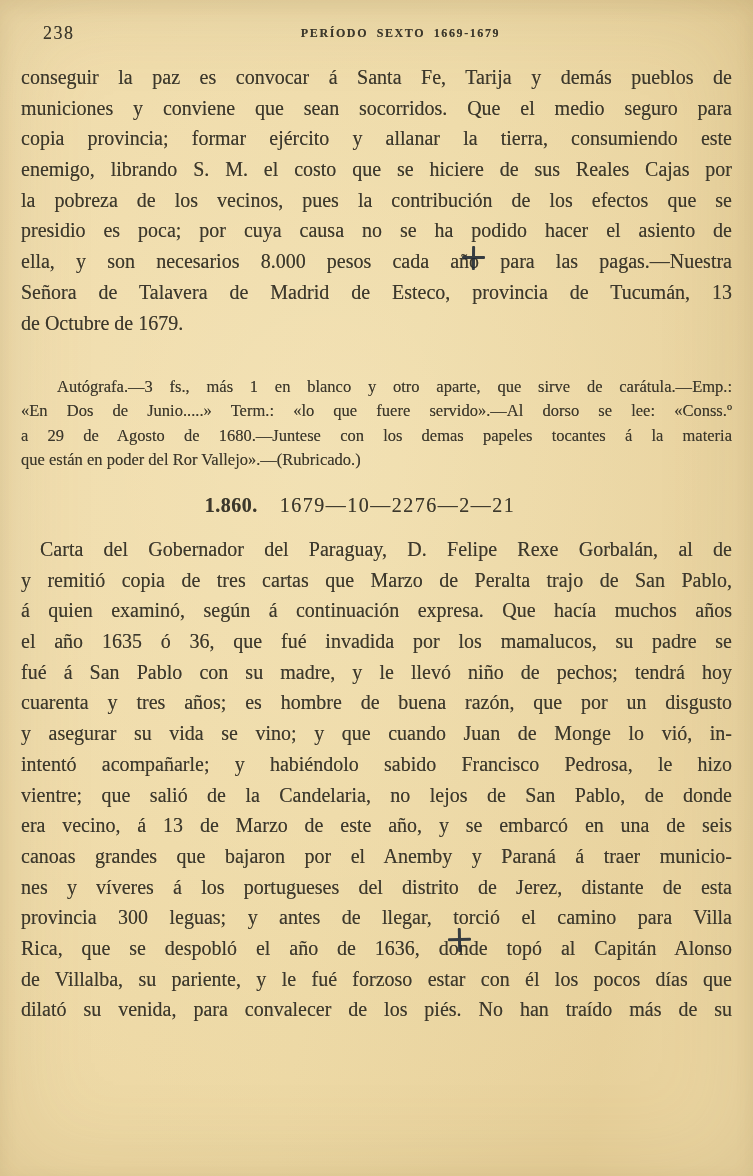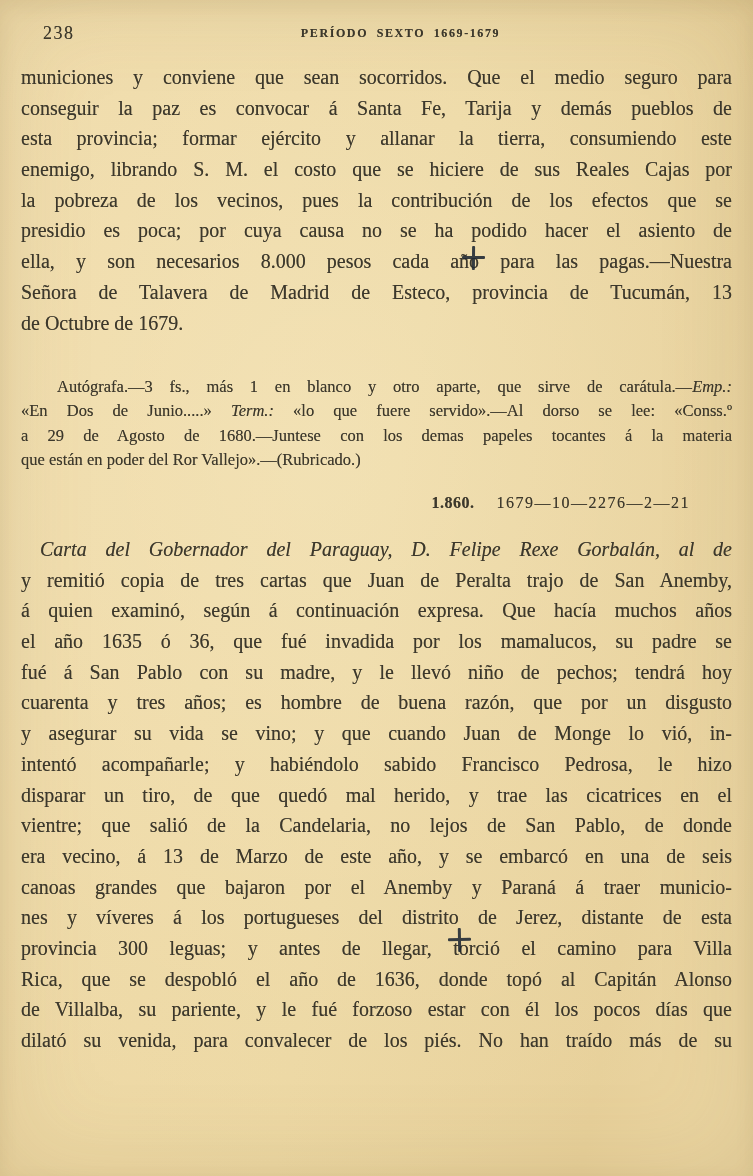--- a/index.html
+++ b/index.html
@@ -26,32 +26,32 @@
     position:absolute; left:0; top:26px; width:100%;
     text-align:center; text-indent:48px;
     font-size:12px; font-weight:bold; letter-spacing:1.6px;
     word-spacing:4px;
   }
 
   
   .tb{ position:absolute; left:21px; width:711px; }
   #p1   { top:62px;  font-size:20px; }
   #note { top:375px; font-size:16.5px; }
-  #entry{ top:494px; left:30px; width:660px; font-size:16px;
-          display:flex; justify-content:flex-end; align-items:baseline; }
+  #entry{ top:494px; left:30px; width:660px; font-size:20px;
+          display:flex; justify-content:center; align-items:baseline; }
   #p2   { top:534px; font-size:20px; }
 
   .tline{ overflow:hidden; white-space:normal; }
   #p1 .tline, #p2 .tline { height:30.7px; line-height:30.7px; }
   #note .tline           { height:24.4px; line-height:24.4px; }
   .just{ text-align:justify; }
   .just::after{ content:""; display:inline-block; width:100%; height:0; }
   #note .tline:first-child{ text-indent:36px; }
   #p2   .tline:first-child{ text-indent:19px; }
-  .it{ font-style:italic; }
+  .it{ }
 
   
   .entry-no{ font-weight:bold; letter-spacing:0.5px; }
   .entry-date{ margin-left:22px; letter-spacing:1.5px; }
   .entry-ref{ letter-spacing:1.5px; }
 
   
   .cross{ position:absolute; width:23px; height:24px; opacity:0.88; }
   .cross .h{ position:absolute; left:0; top:10px; width:23px; height:3px; background:#1d2733; border-radius:1px; }
   .cross .v{ position:absolute; left:10px; top:0; width:3px; height:24px; background:#1d2733; border-radius:1px; }
@@ -60,23 +60,23 @@
 </style>
 </head>
 <body>
 
 <div class="page ink">
 
   <div class="folio">238</div>
   <div class="running-title">PERÍODO SEXTO 1669-1679</div>
 
   <div class="tb" id="p1">
+      <div class="tline just"><span>conseguir la paz es convocar á Santa Fe, Tarija y demás pueblos de</span></div>
       <div class="tline just"><span>municiones y conviene que sean socorridos. Que el medio seguro para</span></div>
-      <div class="tline just"><span>conseguir la paz es convocar á Santa Fe, Tarija y demás pueblos de</span></div>
-      <div class="tline just"><span>esta provincia; formar ejército y allanar la tierra, consumiendo este</span></div>
+      <div class="tline just"><span>copia provincia; formar ejército y allanar la tierra, consumiendo este</span></div>
       <div class="tline just"><span>enemigo, librando S. M. el costo que se hiciere de sus Reales Cajas por</span></div>
       <div class="tline just"><span>la pobreza de los vecinos, pues la contribución de los efectos que se</span></div>
       <div class="tline just"><span>presidio es poca; por cuya causa no se ha podido hacer el asiento de</span></div>
       <div class="tline just"><span>ella, y son necesarios 8.000 pesos cada año para las pagas.—Nuestra</span></div>
       <div class="tline just"><span>Señora de Talavera de Madrid de Esteco, provincia de Tucumán, 13</span></div>
       <div class="tline"><span>de Octubre de 1679.</span></div>
     </div>
 
   <div class="tb" id="note">
       <div class="tline just"><span>Autógrafa.—3 fs., más 1 en blanco y otro aparte, que sirve de carátula.—</span><span class="it">Emp.:</span></div>
@@ -87,28 +87,27 @@
 
   <div class="tb" id="entry">
     <span>
       <span class="entry-no">1.860.</span><span class="entry-date">1679—10—22</span>
     </span>
     <span class="entry-ref">76—2—21</span>
   </div>
 
   <div class="tb" id="p2">
       <div class="tline just"><span class="it">Carta del Gobernador del Paraguay, D. Felipe Rexe Gorbalán, al de</span></div>
-      <div class="tline just"><span>y remitió copia de tres cartas que Juan de Peralta trajo de San Anemby,</span></div>
+      <div class="tline just"><span>y remitió copia de tres cartas que Marzo de Peralta trajo de San Pablo,</span></div>
       <div class="tline just"><span>á quien examinó, según á continuación expresa. Que hacía muchos años</span></div>
       <div class="tline just"><span>el año 1635 ó 36, que fué invadida por los mamalucos, su padre se</span></div>
       <div class="tline just"><span>fué á San Pablo con su madre, y le llevó niño de pechos; tendrá hoy</span></div>
       <div class="tline just"><span>cuarenta y tres años; es hombre de buena razón, que por un disgusto</span></div>
       <div class="tline just"><span>y asegurar su vida se vino; y que cuando Juan de Monge lo vió, in-</span></div>
       <div class="tline just"><span>intentó acompañarle; y habiéndolo sabido Francisco Pedrosa, le hizo</span></div>
-      <div class="tline just"><span>disparar un tiro, de que quedó mal herido, y trae las cicatrices en el</span></div>
       <div class="tline just"><span>vientre; que salió de la Candelaria, no lejos de San Pablo, de donde</span></div>
       <div class="tline just"><span>era vecino, á 13 de Marzo de este año, y se embarcó en una de seis</span></div>
       <div class="tline just"><span>canoas grandes que bajaron por el Anemby y Paraná á traer municio-</span></div>
       <div class="tline just"><span>nes y víveres á los portugueses del distrito de Jerez, distante de esta</span></div>
       <div class="tline just"><span>provincia 300 leguas; y antes de llegar, torció el camino para Villa</span></div>
       <div class="tline just"><span>Rica, que se despobló el año de 1636, donde topó al Capitán Alonso</span></div>
       <div class="tline just"><span>de Villalba, su pariente, y le fué forzoso estar con él los pocos días que</span></div>
       <div class="tline just"><span>dilató su venida, para convalecer de los piés. No han traído más de su</span></div>
     </div>
 

